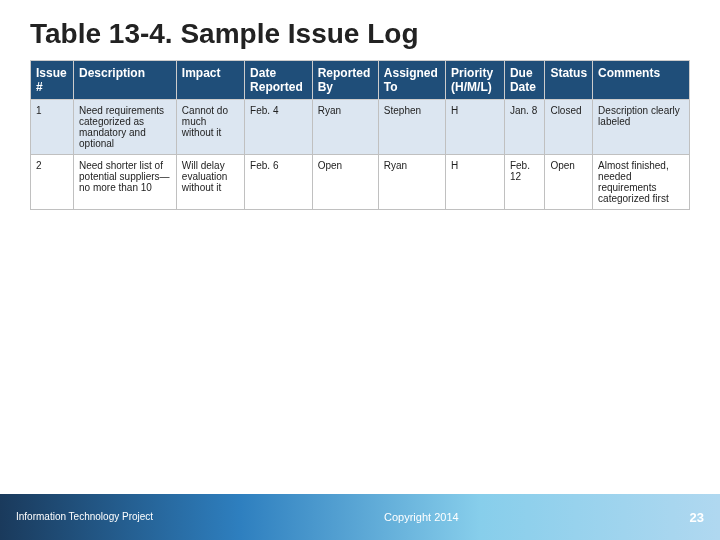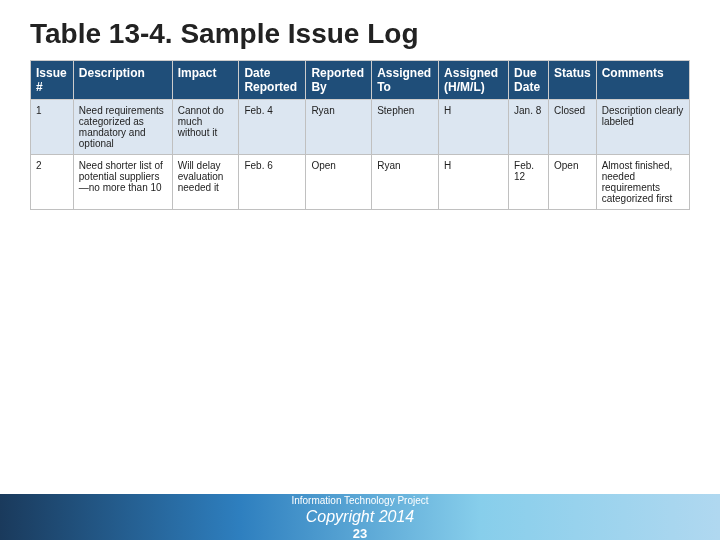--- a/index.html
+++ b/index.html
@@ -62,33 +62,31 @@
       position: absolute;
       bottom: 0;
       left: 0;
       width: 100%;
       height: 46px;
       background: linear-gradient(to right, #1a3a5c, #2e7fbf, #87ceeb, #b0d8f0);
       display: flex;
       align-items: center;
       justify-content: space-between;
       padding: 0 16px;
-      flex-direction: column;
     }
 
     .footer-left {
       color: #ffffff;
       font-size: 10px;
       line-height: 1.4;
     }
 
     .footer-center {
       color: #ffffff;
-      font-size: 16px;
-      font-style: italic;
+      font-size: 11px;
     }
 
     .footer-right {
       color: #ffffff;
       font-size: 13px;
       font-weight: bold;
       text-align: right;
     }
   </style>
 </head>
@@ -99,21 +97,21 @@
 <div class="table-container">
   <table>
     <thead>
       <tr>
         <th>Issue #</th>
         <th>Description</th>
         <th>Impact</th>
         <th>Date Reported</th>
         <th>Reported By</th>
         <th>Assigned To</th>
-        <th>Assigned (H/M/L)</th>
+        <th>Priority (H/M/L)</th>
         <th>Due Date</th>
         <th>Status</th>
         <th>Comments</th>
       </tr>
     </thead>
     <tbody id="table-body">
     <tr>
           <td>1</td>
           <td>Need requirements categorized as mandatory and optional</td>
           <td>Cannot do much without it</td>
@@ -121,21 +119,21 @@
           <td>Ryan</td>
           <td>Stephen</td>
           <td>H</td>
           <td>Jan. 8</td>
           <td>Closed</td>
           <td>Description clearly labeled</td>
         </tr>
         <tr>
           <td>2</td>
           <td>Need shorter list of potential suppliers—no more than 10</td>
-          <td>Will delay evaluation needed it</td>
+          <td>Will delay evaluation without it</td>
           <td>Feb. 6</td>
           <td>Open</td>
           <td>Ryan</td>
           <td>H</td>
           <td>Feb. 12</td>
           <td>Open</td>
           <td>Almost finished, needed requirements categorized first</td>
         </tr>
       </tbody>
   </table>

